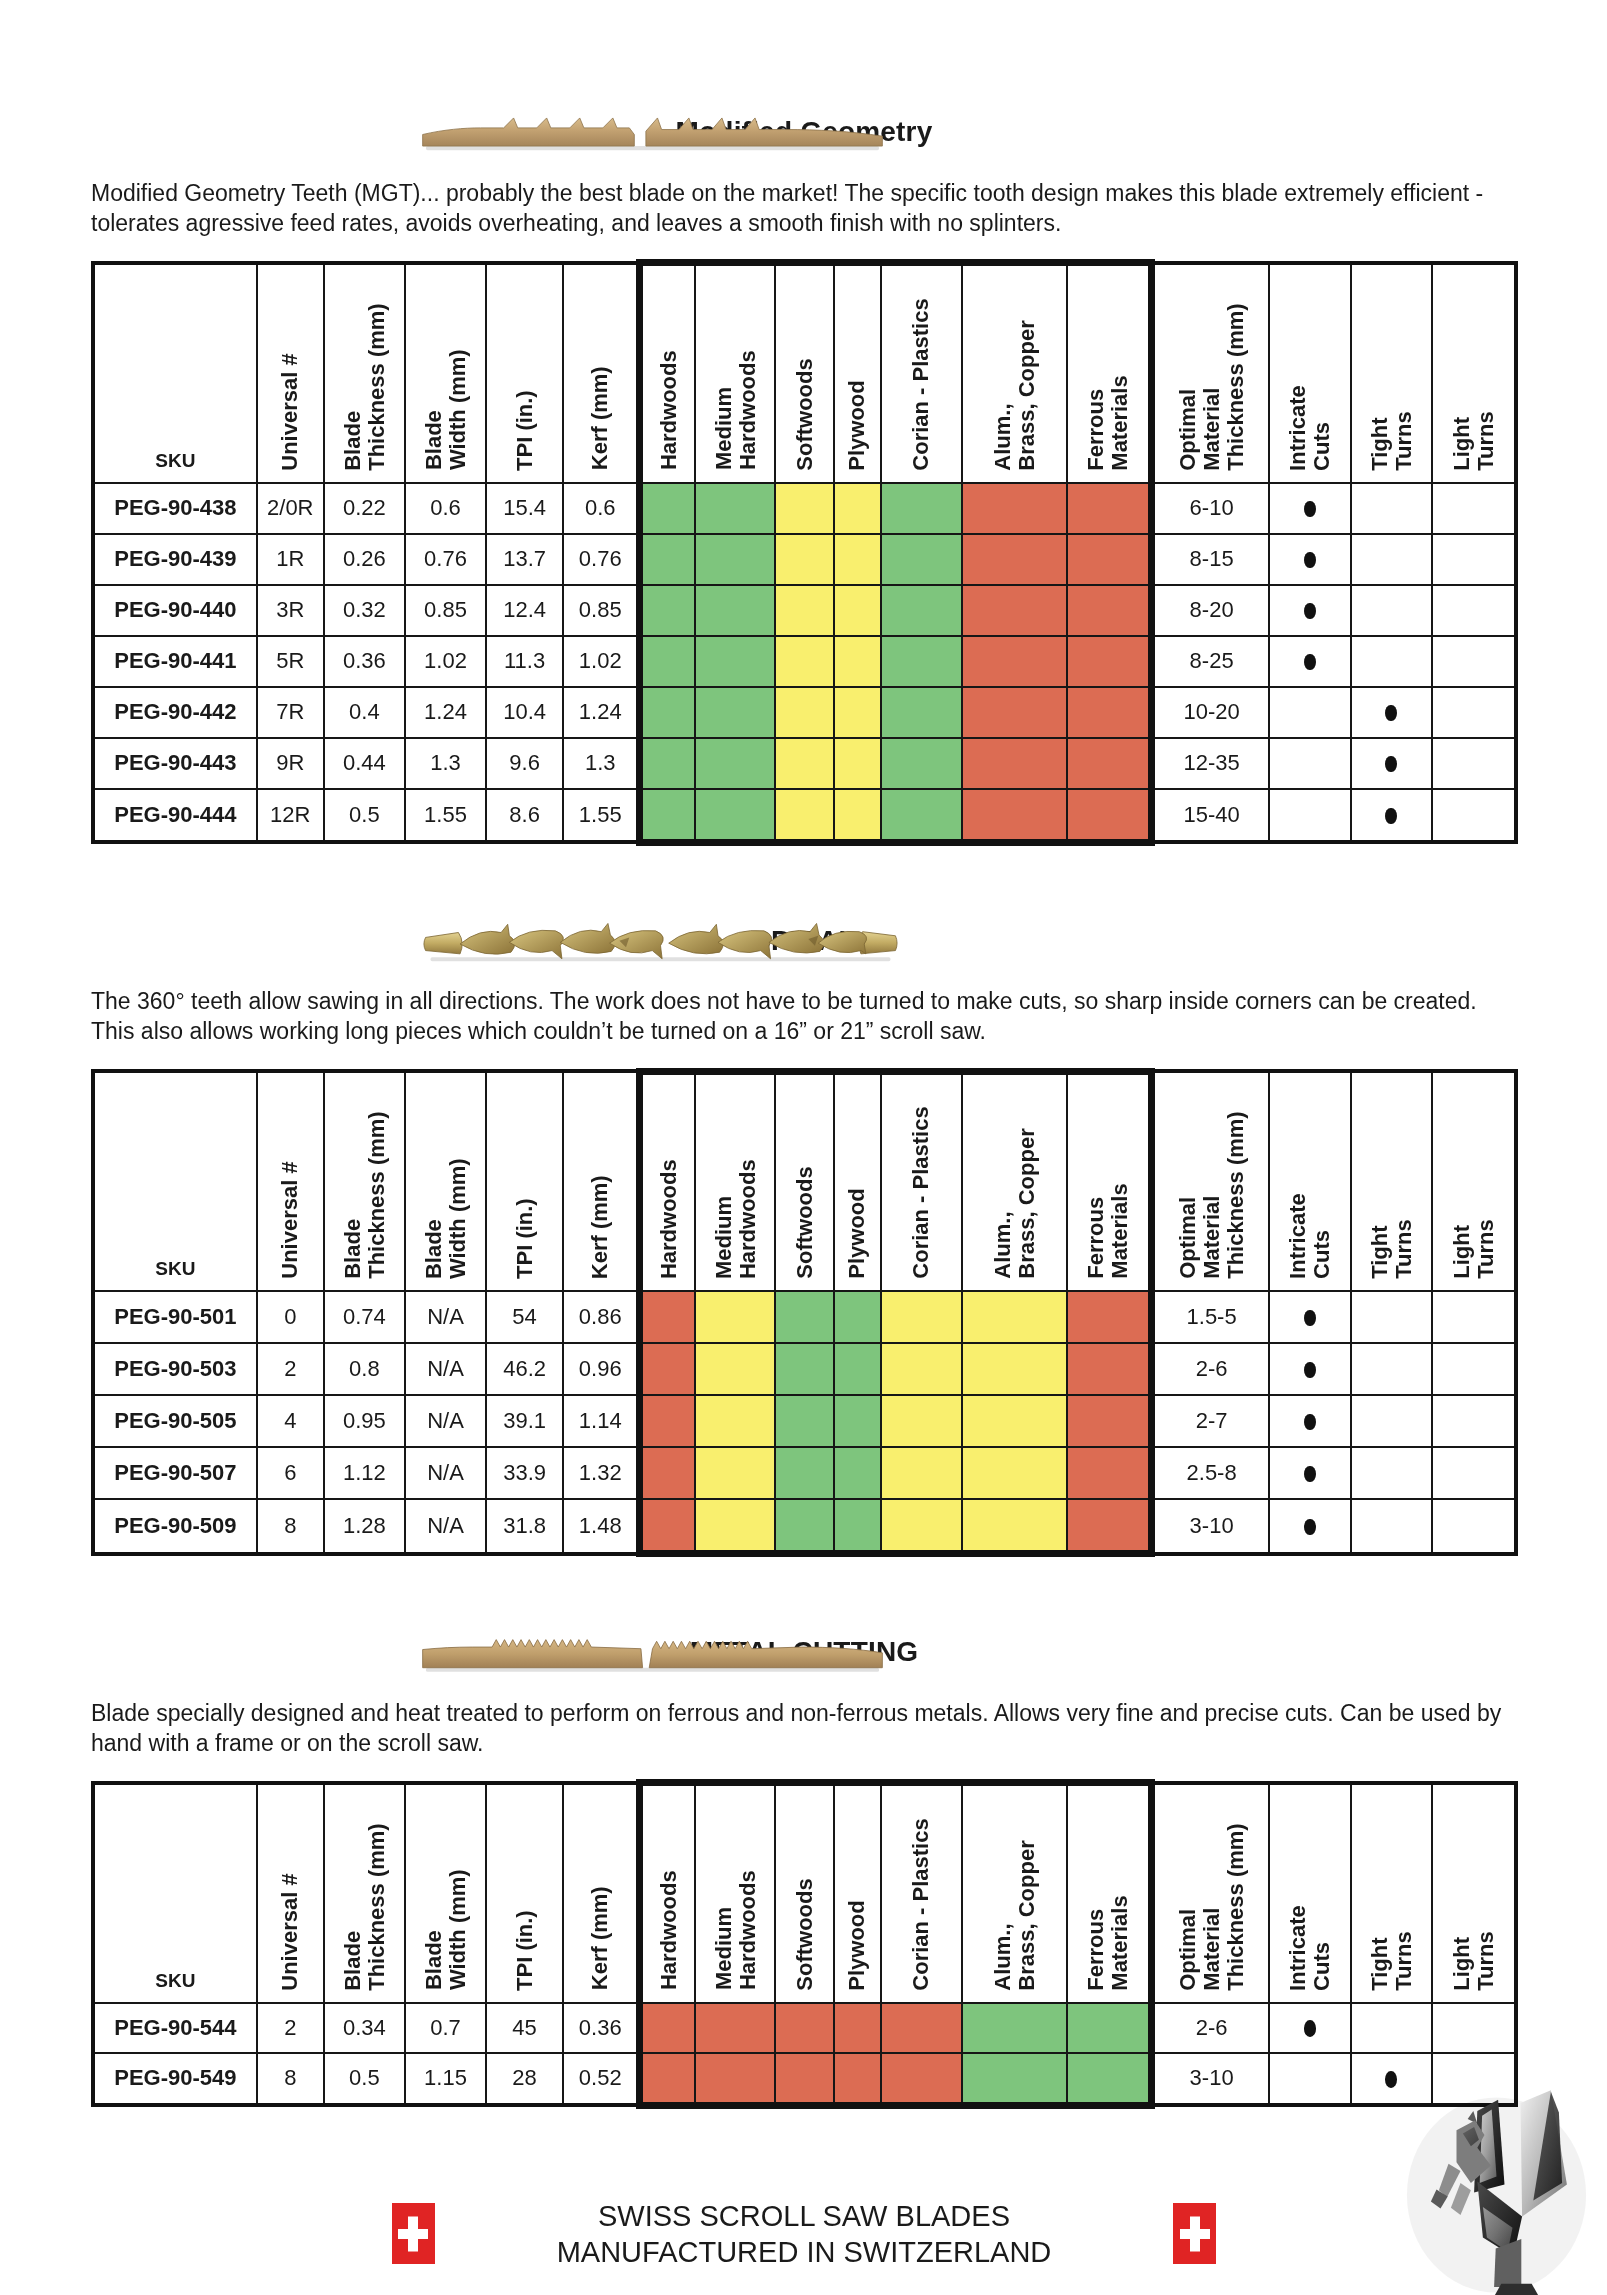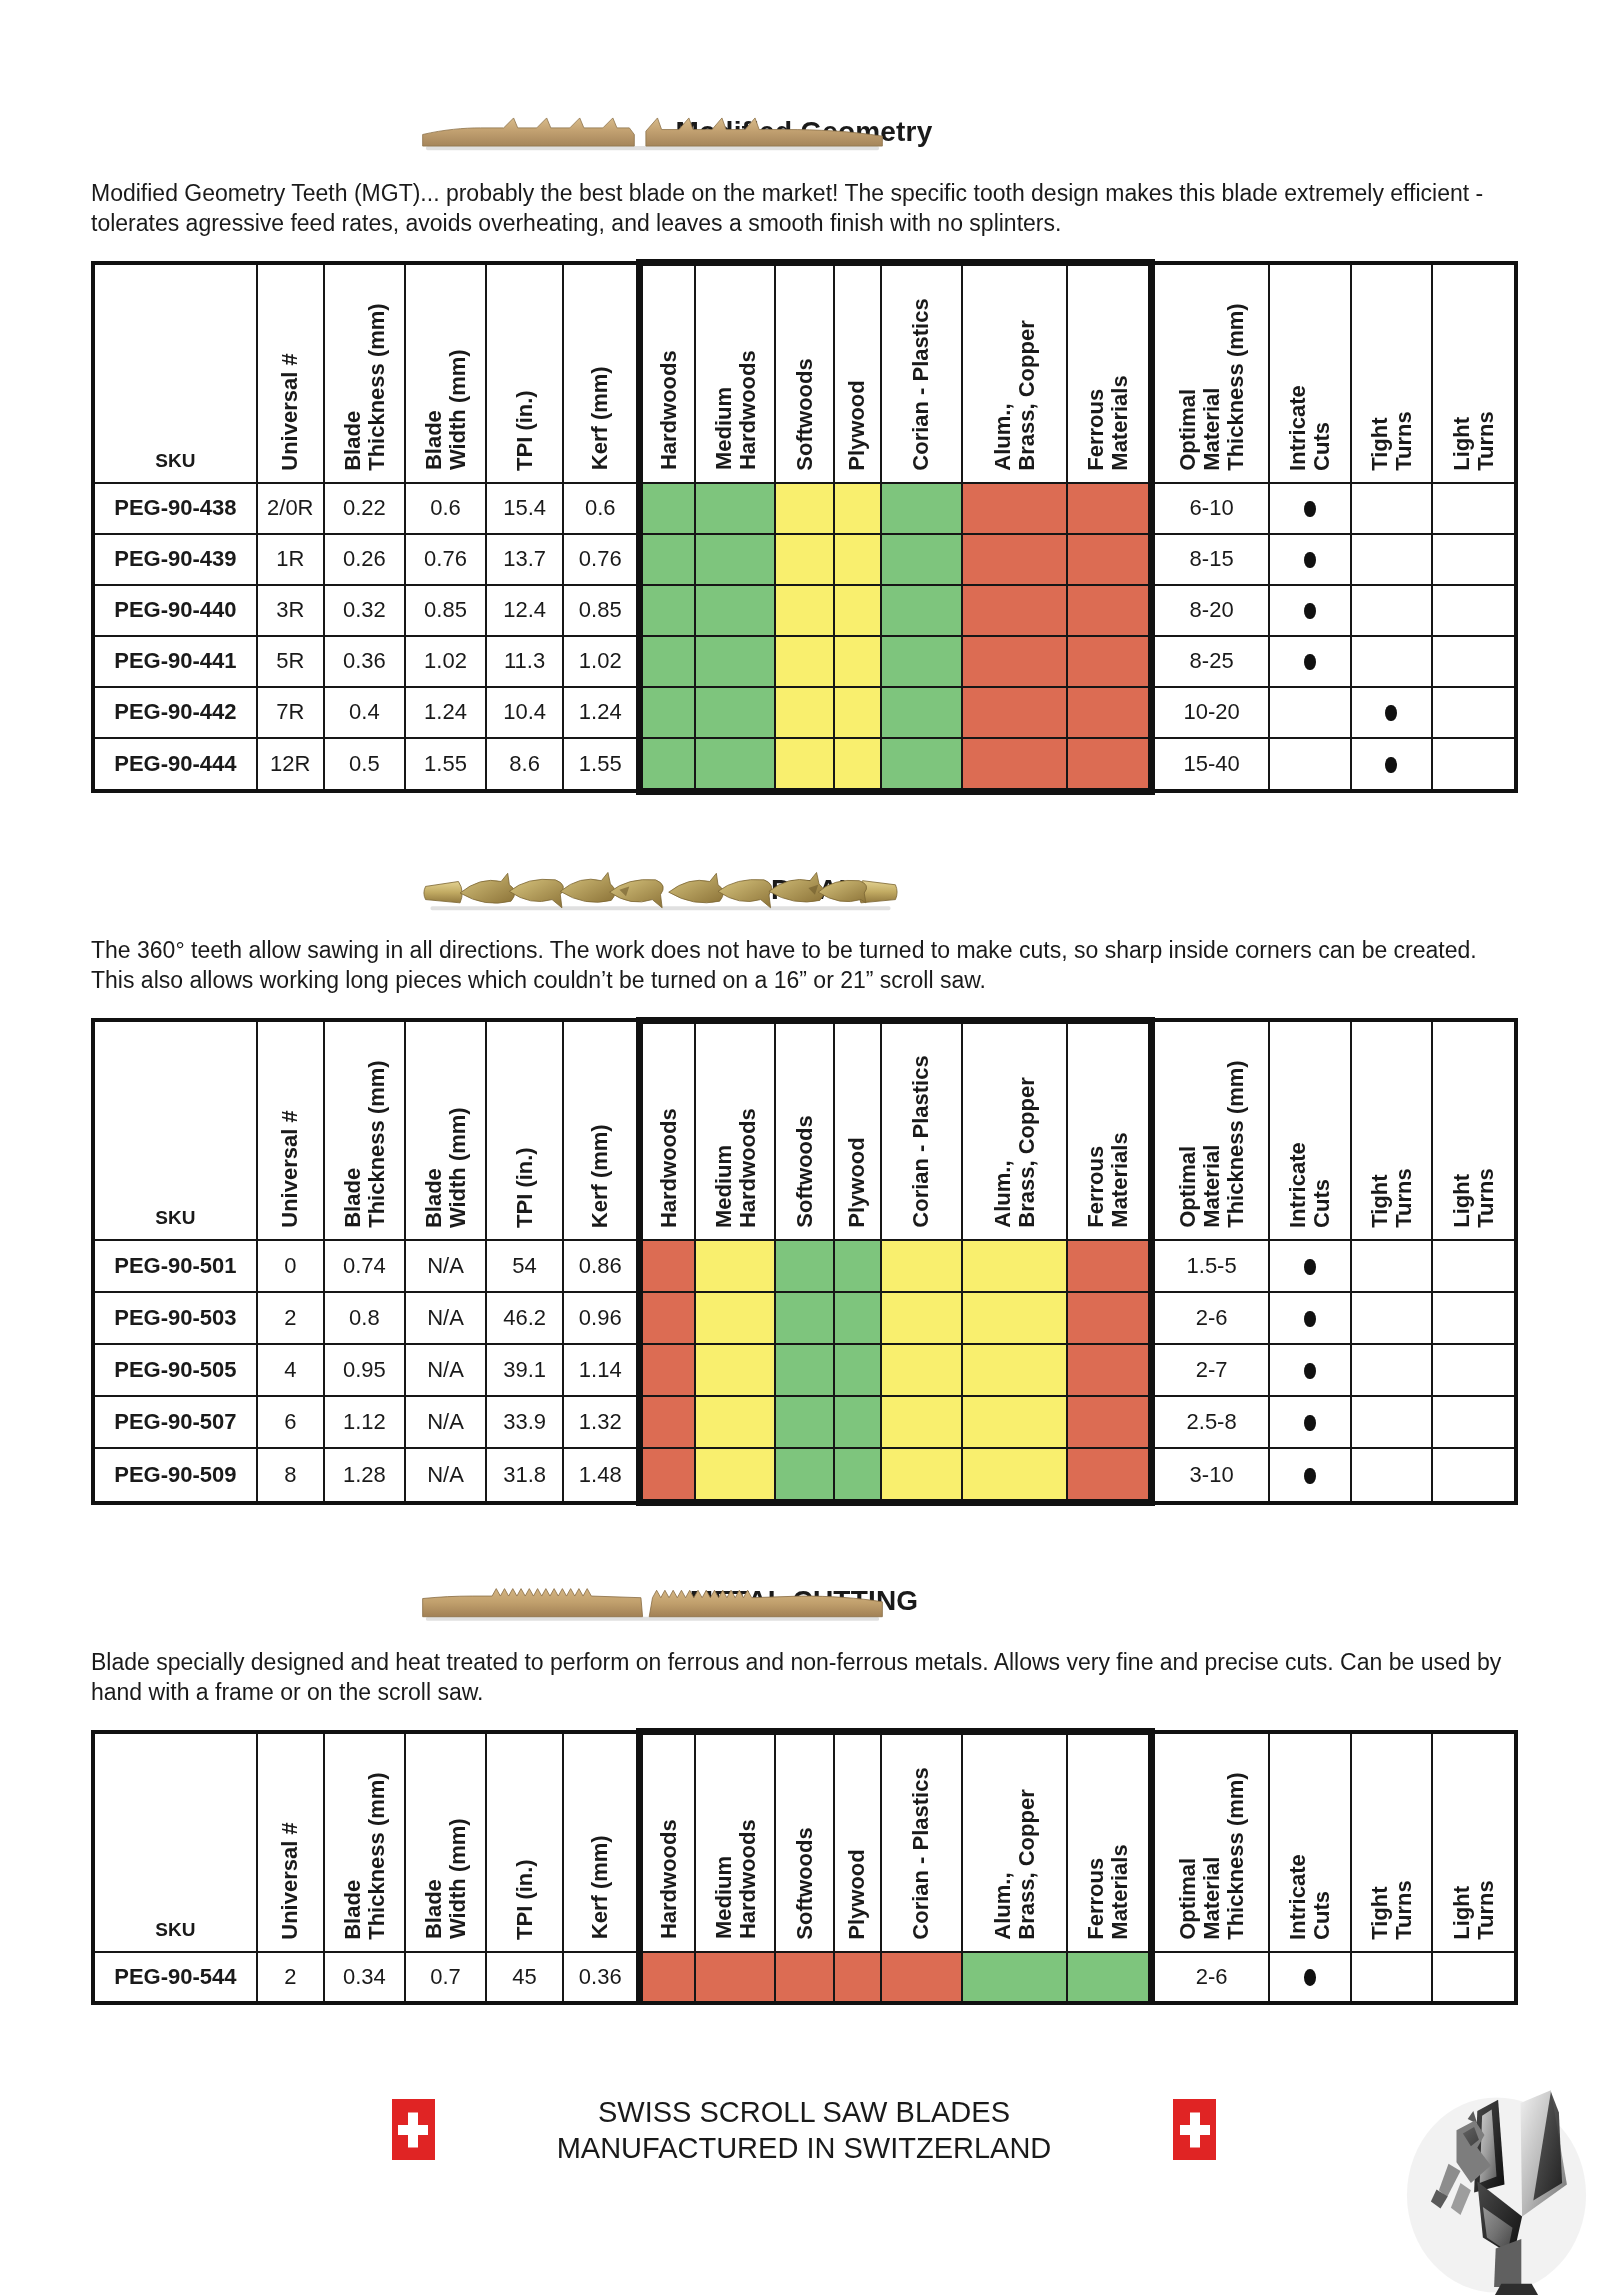--- a/index.html
+++ b/index.html
@@ -235,20 +235,39 @@
             <td class="mat" style="background: rgb(249, 239, 110);"></td>
             <td class="mat" style="background: rgb(249, 239, 110);"></td>
             <td class="mat" style="background: rgb(126, 197, 125);"></td>
             <td class="mat" style="background: rgb(220, 108, 83);"></td>
             <td class="mat grp-r" style="background: rgb(220, 108, 83);"></td>
             <td>10-20</td>
             <td></td>
             <td><span class="dot"></span></td>
             <td></td>
           </tr>
+          <tr>
+            <td class="sku">PEG-90-443</td>
+            <td>9R</td>
+            <td>0.44</td>
+            <td>1.3</td>
+            <td>9.6</td>
+            <td>1.3</td>
+            <td class="mat grp-l" style="background: rgb(126, 197, 125);"></td>
+            <td class="mat" style="background: rgb(126, 197, 125);"></td>
+            <td class="mat" style="background: rgb(249, 239, 110);"></td>
+            <td class="mat" style="background: rgb(249, 239, 110);"></td>
+            <td class="mat" style="background: rgb(126, 197, 125);"></td>
+            <td class="mat" style="background: rgb(220, 108, 83);"></td>
+            <td class="mat grp-r" style="background: rgb(220, 108, 83);"></td>
+            <td>12-35</td>
+            <td></td>
+            <td><span class="dot"></span></td>
+            <td></td>
+          </tr>
           <tr class="last">
             <td class="sku">PEG-90-444</td>
             <td>12R</td>
             <td>0.5</td>
             <td>1.55</td>
             <td>8.6</td>
             <td>1.55</td>
             <td class="mat grp-l" style="background: rgb(126, 197, 125);"></td>
             <td class="mat" style="background: rgb(126, 197, 125);"></td>
             <td class="mat" style="background: rgb(249, 239, 110);"></td>
@@ -535,20 +554,39 @@
             <td class="mat" style="background: rgb(220, 108, 83);"></td>
             <td class="mat" style="background: rgb(220, 108, 83);"></td>
             <td class="mat" style="background: rgb(220, 108, 83);"></td>
             <td class="mat" style="background: rgb(126, 197, 125);"></td>
             <td class="mat grp-r" style="background: rgb(126, 197, 125);"></td>
             <td>2-6</td>
             <td><span class="dot"></span></td>
             <td></td>
             <td></td>
           </tr>
+          <tr class="last">
+            <td class="sku">PEG-90-549</td>
+            <td>8</td>
+            <td>0.5</td>
+            <td>1.15</td>
+            <td>28</td>
+            <td>0.52</td>
+            <td class="mat grp-l" style="background: rgb(220, 108, 83);"></td>
+            <td class="mat" style="background: rgb(220, 108, 83);"></td>
+            <td class="mat" style="background: rgb(220, 108, 83);"></td>
+            <td class="mat" style="background: rgb(220, 108, 83);"></td>
+            <td class="mat" style="background: rgb(220, 108, 83);"></td>
+            <td class="mat" style="background: rgb(126, 197, 125);"></td>
+            <td class="mat grp-r" style="background: rgb(126, 197, 125);"></td>
+            <td>3-10</td>
+            <td></td>
+            <td><span class="dot"></span></td>
+            <td></td>
+          </tr>
         </tbody>
       </table>
   </div>
 
   <div class="footer">
     <div class="swiss-flag" style="background: rgb(224, 36, 36);">
       <div class="bar-v"></div>
       <div class="bar-h"></div>
     </div>
     <div class="footer-text">

